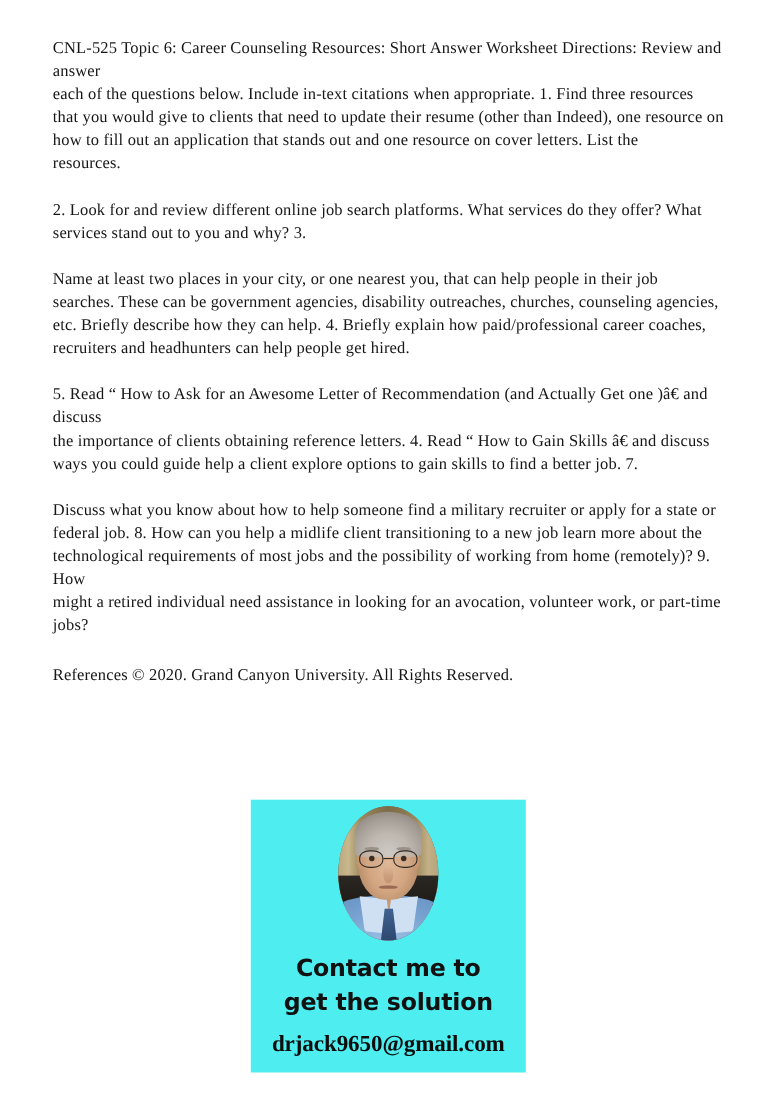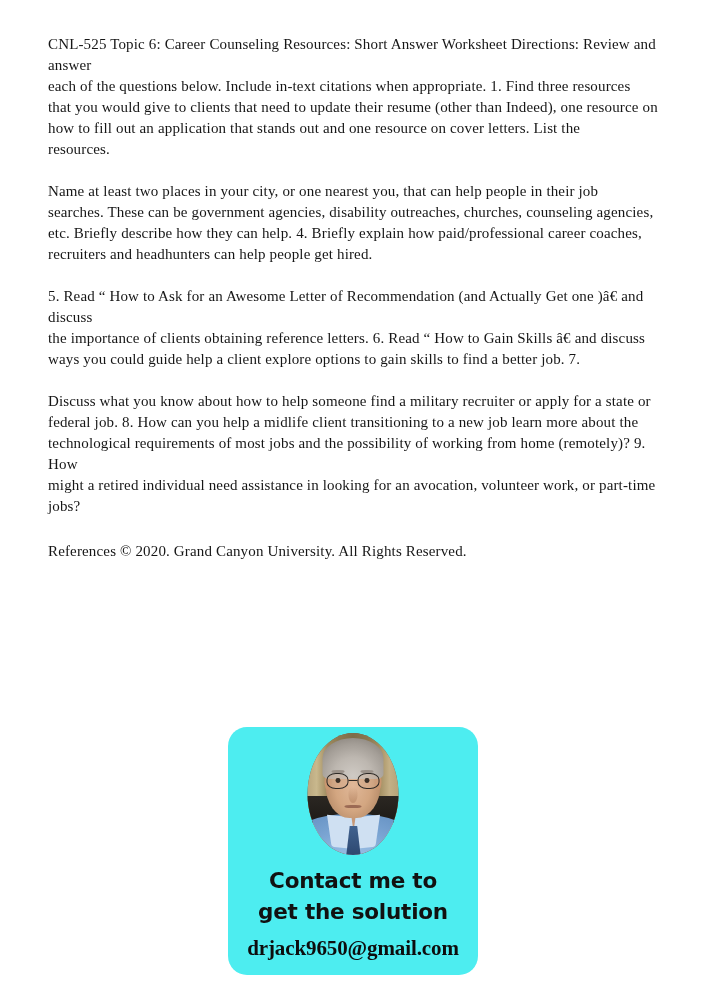--- a/index.html
+++ b/index.html
@@ -48,21 +48,20 @@
 
   
   #contact-card {
     position: absolute;
     left: 228px;
     top: 727px;
     width: 250px;
     height: 248px;
     background: #4DEDF0;
     overflow: hidden;
-    border-radius: 19px;
   }
 
   #portrait-wrap {
     position: absolute;
     left: 50%;
     top: 6px;
     transform: translateX(-50%);
     width: 91px;
     height: 122px;
     border-radius: 50% / 50%;
@@ -192,26 +191,28 @@
 <body>
 
 <div id="doc-page">
 
   <div id="doc-body">
     <p class="para">CNL-525 Topic 6: Career Counseling Resources: Short Answer Worksheet Directions: Review and answer
 each of the questions below. Include in-text citations when appropriate. 1. Find three resources
 that you would give to clients that need to update their resume (other than Indeed), one resource on
 how to fill out an application that stands out and one resource on cover letters. List the
 resources.</p>
+    <p class="para">2. Look for and review different online job search platforms. What services do they offer? What
+services stand out to you and why? 3.</p>
     <p class="para">Name at least two places in your city, or one nearest you, that can help people in their job
 searches. These can be government agencies, disability outreaches, churches, counseling agencies,
 etc. Briefly describe how they can help. 4. Briefly explain how paid/professional career coaches,
 recruiters and headhunters can help people get hired.</p>
     <p class="para">5. Read “ How to Ask for an Awesome Letter of Recommendation (and Actually Get one )â€ and discuss
-the importance of clients obtaining reference letters. 6. Read “ How to Gain Skills â€ and discuss
+the importance of clients obtaining reference letters. 4. Read “ How to Gain Skills â€ and discuss
 ways you could guide help a client explore options to gain skills to find a better job. 7.</p>
     <p class="para">Discuss what you know about how to help someone find a military recruiter or apply for a state or
 federal job. 8. How can you help a midlife client transitioning to a new job learn more about the
 technological requirements of most jobs and the possibility of working from home (remotely)? 9. How
 might a retired individual need assistance in looking for an avocation, volunteer work, or part-time
 jobs?</p>
     <p class="para para-refs">References © 2020. Grand Canyon University. All Rights Reserved.</p>
   </div>
 
   <div id="contact-card">

